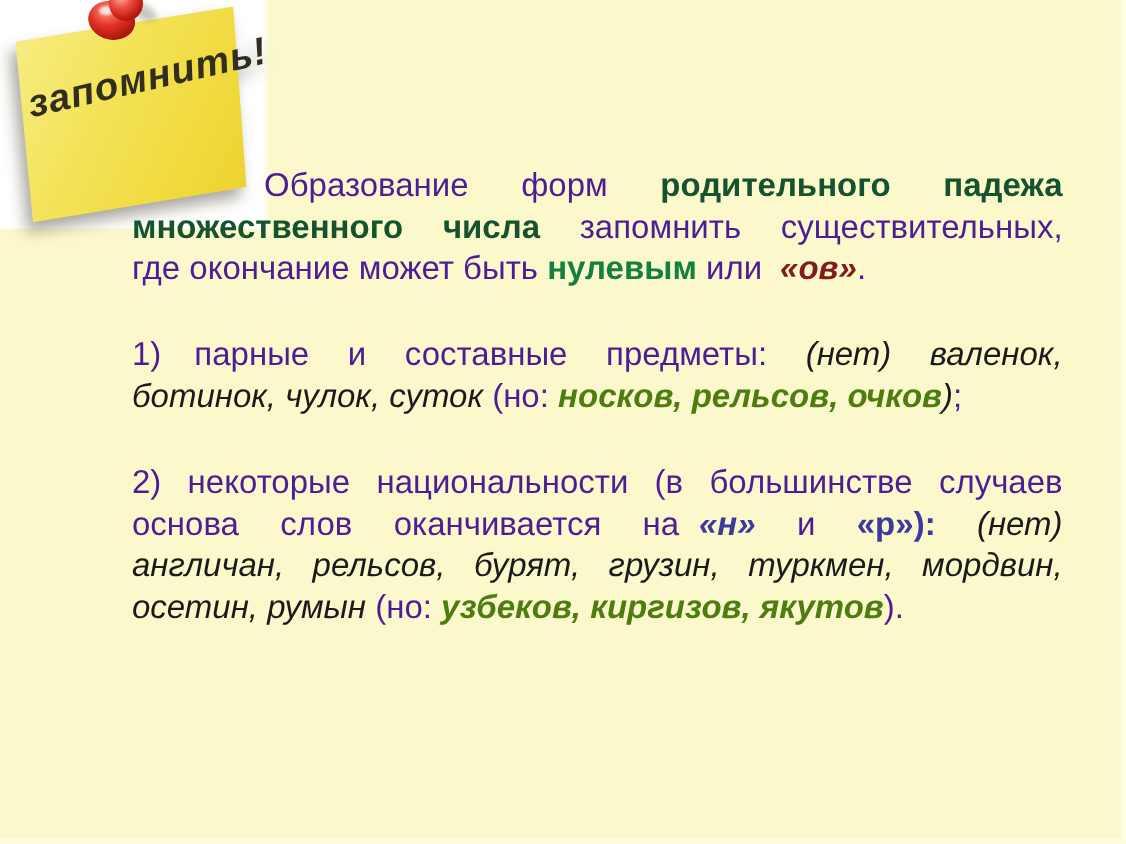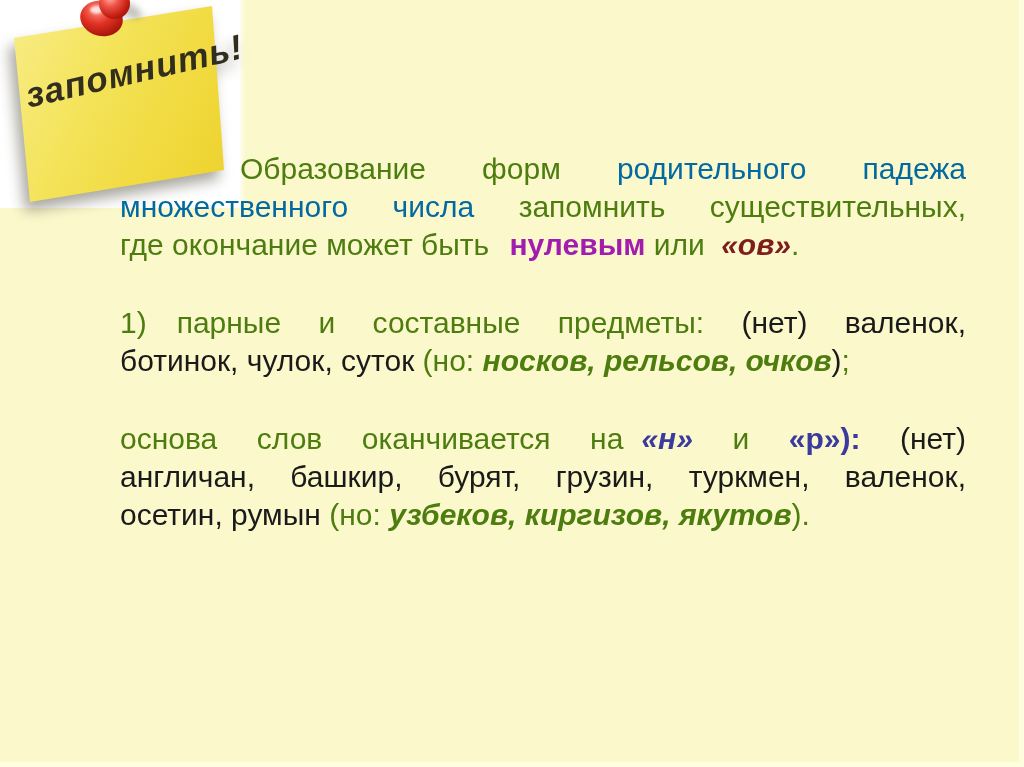--- a/index.html
+++ b/index.html
@@ -66,25 +66,25 @@
   #text-block{
     position:absolute; left:120px; top:150px; width:846px;
     font-size:30px; line-height:38px; color:#1A1A1A; z-index:3;
   }
   .para{ margin-bottom:40px; }
   .para:last-child{ margin-bottom:0; }
   .line{ text-align:justify; text-align-last:left; }
   .line.fill{ text-align-last:justify; }
   .sp{ display:inline-block; height:1px; }
 
-  .s-d { color:#4d7c0f; }
-  .s-i { color:#1A1A1A; }
-  .s-r { color:#0369a1; font-weight:normal; }
+  .s-d { color:#4c1d95; }
+  .s-i { color:#1A1A1A; font-style:italic; }
+  .s-r { color:#14532d; font-weight:bold; }
   .s-ri{ color:#4d7c0f; font-weight:bold; font-style:italic; }
-  .s-b { color:#a21caf; font-weight:bold;margin-left:12px; }
+  .s-b { color:#15803d; font-weight:bold; }
   .s-bi{ color:#7f1d1d; font-weight:bold; font-style:italic; }
   .s-ni{ color:#3B3A9E; font-weight:bold; font-style:italic; }
   .s-nb{ color:#3B3A9E; font-weight:bold; }
 </style>
 </head>
 <body>
 
 <div id="slide">
 
   <div class="note-photo"></div>
@@ -104,19 +104,20 @@
       <div class="para">
         <div class="line fill"><span class="sp" style="width: 120px;"></span><span class="s-d">Образование форм </span><span class="s-r">родительного падежа</span></div>
         <div class="line fill"><span class="s-r">множественного числа </span><span class="s-d">запомнить существительных,</span></div>
         <div class="line"><span class="s-d">где окончание может быть </span><span class="s-b">нулевым</span><span class="s-d"> или </span><span class="sp" style="width: 8px;"></span><span class="s-bi">«ов»</span><span class="s-d">.</span></div>
       </div>
       <div class="para">
         <div class="line fill"><span class="s-d">1)</span><span class="sp" style="width: 30px;"></span><span class="s-d">парные и составные предметы: </span><span class="s-i">(нет) валенок,</span></div>
         <div class="line"><span class="s-i">ботинок, чулок, суток </span><span class="s-d">(но: </span><span class="s-ri">носков, рельсов, очков</span><span class="s-i">)</span><span class="s-d">;</span></div>
       </div>
       <div class="para">
+        <div class="line fill"><span class="s-d">2) некоторые национальности (в большинстве случаев</span></div>
         <div class="line fill"><span class="s-d">основа слов оканчивается на</span><span class="sp" style="width: 18px;"></span><span class="s-ni">«н»</span><span class="s-d"> и </span><span class="s-nb">«р»</span><span class="s-nb">):</span><span class="s-i"> (нет)</span></div>
-        <div class="line fill"><span class="s-i">англичан, башкир, бурят, грузин, туркмен, валенок,</span></div>
+        <div class="line fill"><span class="s-i">англичан, рельсов, бурят, грузин, туркмен, мордвин,</span></div>
         <div class="line"><span class="s-i">осетин, румын </span><span class="s-d">(но: </span><span class="s-ri">узбеков, киргизов, якутов</span><span class="s-d">).</span></div>
       </div>
     </div>
 
 </div>
 
 </body></html>

